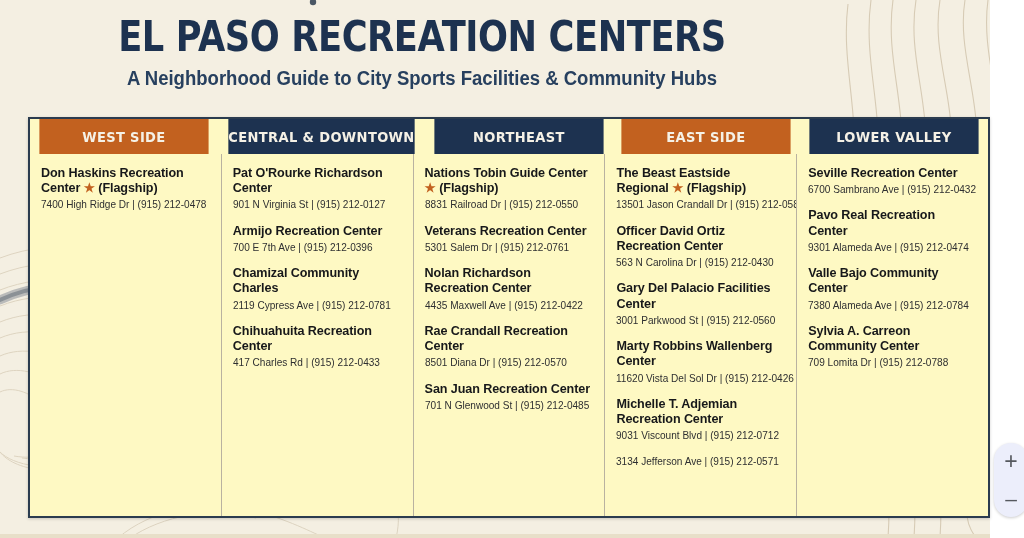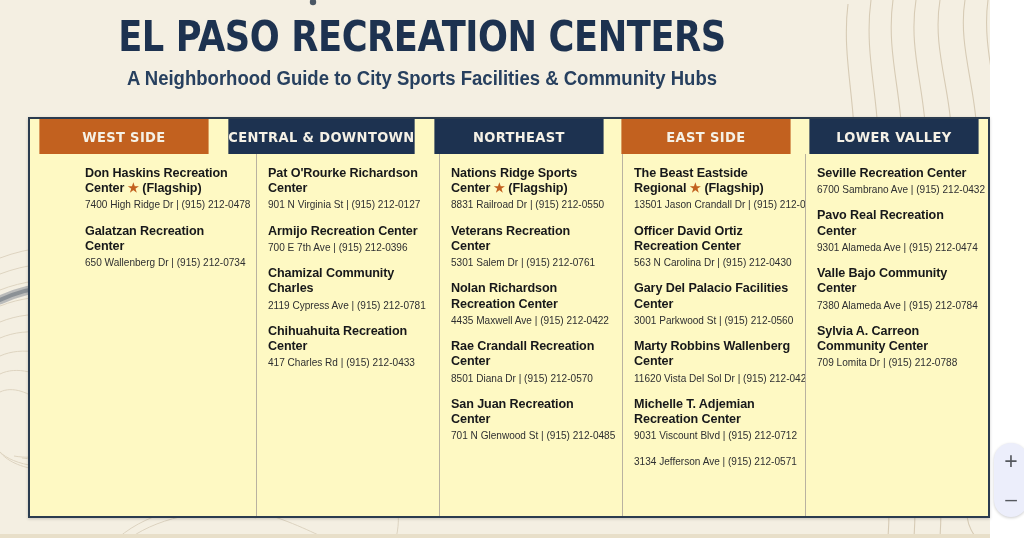--- a/index.html
+++ b/index.html
@@ -103,21 +103,20 @@
     height: 100%;
   }
 
   .col-header.navy  { background: #1d3250; }
   .col-header.orange{ background: #c2611f; }
 
   .body-row {
     display: flex;
     flex: 1 1 auto;
     min-height: 0;
-    padding-left: 44px;
   }
 
   .col-body {
     flex: 1 1 0;
     padding: 12px 11px 8px 11px;
     border-right: 1px solid #b9b2a0;
     overflow: hidden;
   }
   .col-body:last-child { border-right: none; }
 
@@ -243,24 +242,20 @@
       <div class="col-header navy">NORTHEAST</div>
       <div class="col-header orange">EAST SIDE</div>
       <div class="col-header navy">LOWER VALLEY</div>
     </div>
   <div class="body-row" id="body-row">
       <div class="col-body">
         <div class="entry">
           <div class="entry-name"><span>Don Haskins Recreation Center</span> <span class="star">★</span> <span>(Flagship)</span></div>
           <div class="entry-detail">7400 High Ridge Dr | (915) 212-0478</div>
         </div>
-        <div class="entry">
-          <div class="entry-name"><span>Galatzan Recreation Center</span></div>
-          <div class="entry-detail">650 Wallenberg Dr | (915) 212-0734</div>
-        </div>
       </div>
       <div class="col-body">
         <div class="entry">
           <div class="entry-name"><span>Pat O'Rourke Richardson Center</span></div>
           <div class="entry-detail">901 N Virginia St | (915) 212-0127</div>
         </div>
         <div class="entry">
           <div class="entry-name"><span>Armijo Recreation Center</span></div>
           <div class="entry-detail">700 E 7th Ave | (915) 212-0396</div>
         </div>
@@ -268,21 +263,21 @@
           <div class="entry-name"><span>Chamizal Community Charles</span></div>
           <div class="entry-detail">2119 Cypress Ave | (915) 212-0781</div>
         </div>
         <div class="entry">
           <div class="entry-name"><span>Chihuahuita Recreation Center</span></div>
           <div class="entry-detail">417 Charles Rd | (915) 212-0433</div>
         </div>
       </div>
       <div class="col-body">
         <div class="entry">
-          <div class="entry-name"><span>Nations Ridge Sports Center</span> <span class="star">★</span> <span>(Flagship)</span></div>
+          <div class="entry-name"><span>Nations Tobin Guide Center</span> <span class="star">★</span> <span>(Flagship)</span></div>
           <div class="entry-detail">8831 Railroad Dr | (915) 212-0550</div>
         </div>
         <div class="entry">
           <div class="entry-name"><span>Veterans Recreation Center</span></div>
           <div class="entry-detail">5301 Salem Dr | (915) 212-0761</div>
         </div>
         <div class="entry">
           <div class="entry-name"><span>Nolan Richardson Recreation Center</span></div>
           <div class="entry-detail">4435 Maxwell Ave | (915) 212-0422</div>
         </div>

